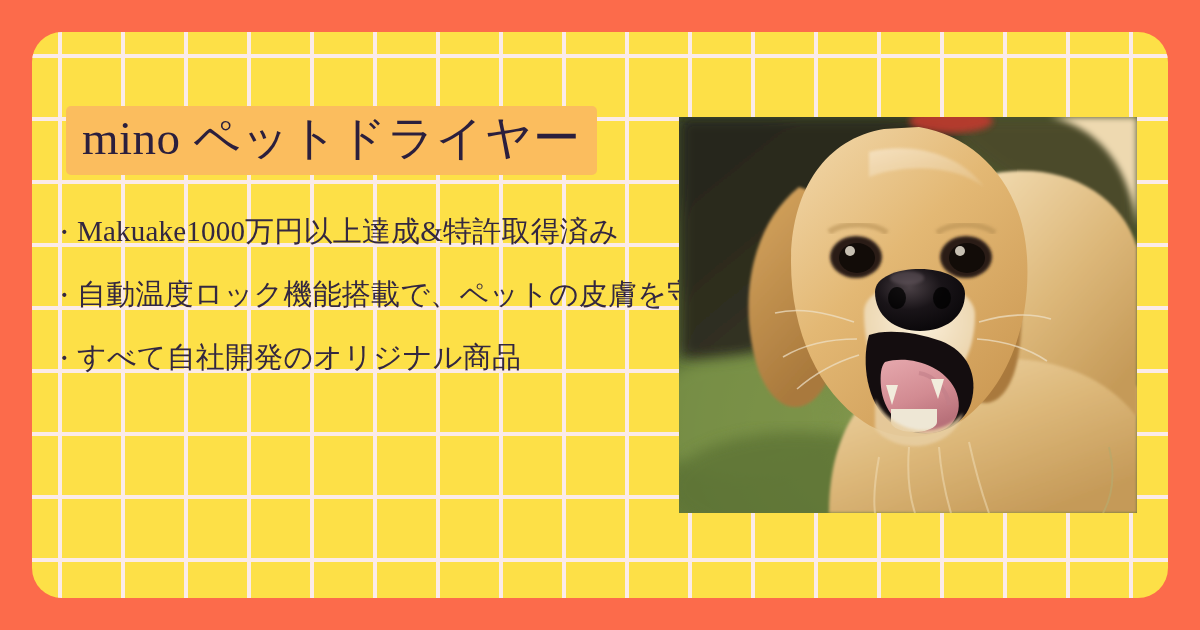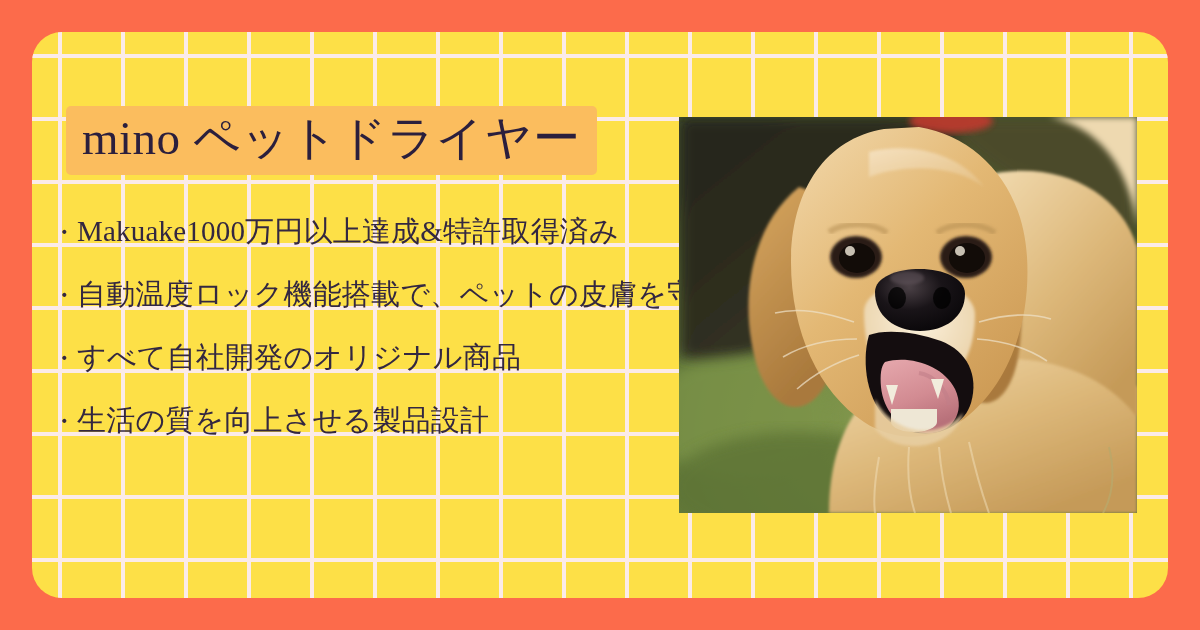--- a/index.html
+++ b/index.html
@@ -133,23 +133,20 @@
     <ul class="bullets">
       <li>
         <span class="dot">・</span><span>Makuake1000万円以上達成&amp;特許取得済み</span>
       </li>
       <li>
         <span class="dot">・</span><span>自動温度ロック機能搭載で、ペットの皮膚を守る</span>
       </li>
       <li>
         <span class="dot">・</span><span>すべて自社開発のオリジナル商品</span>
       </li>
-      <li>
-        <span class="dot">・</span><span>生活の質を向上させる製品設計</span>
-      </li>
     </ul>
 
     <div class="photo">
       <svg viewBox="0 0 458 396" preserveAspectRatio="xMidYMid slice">
         <defs>
           <radialGradient id="grassG" cx="45%" cy="80%" r="75%">
             <stop offset="0%" stop-color="#84994e"></stop>
             <stop offset="55%" stop-color="#6c8440"></stop>
             <stop offset="100%" stop-color="#46562c"></stop>
           </radialGradient>

